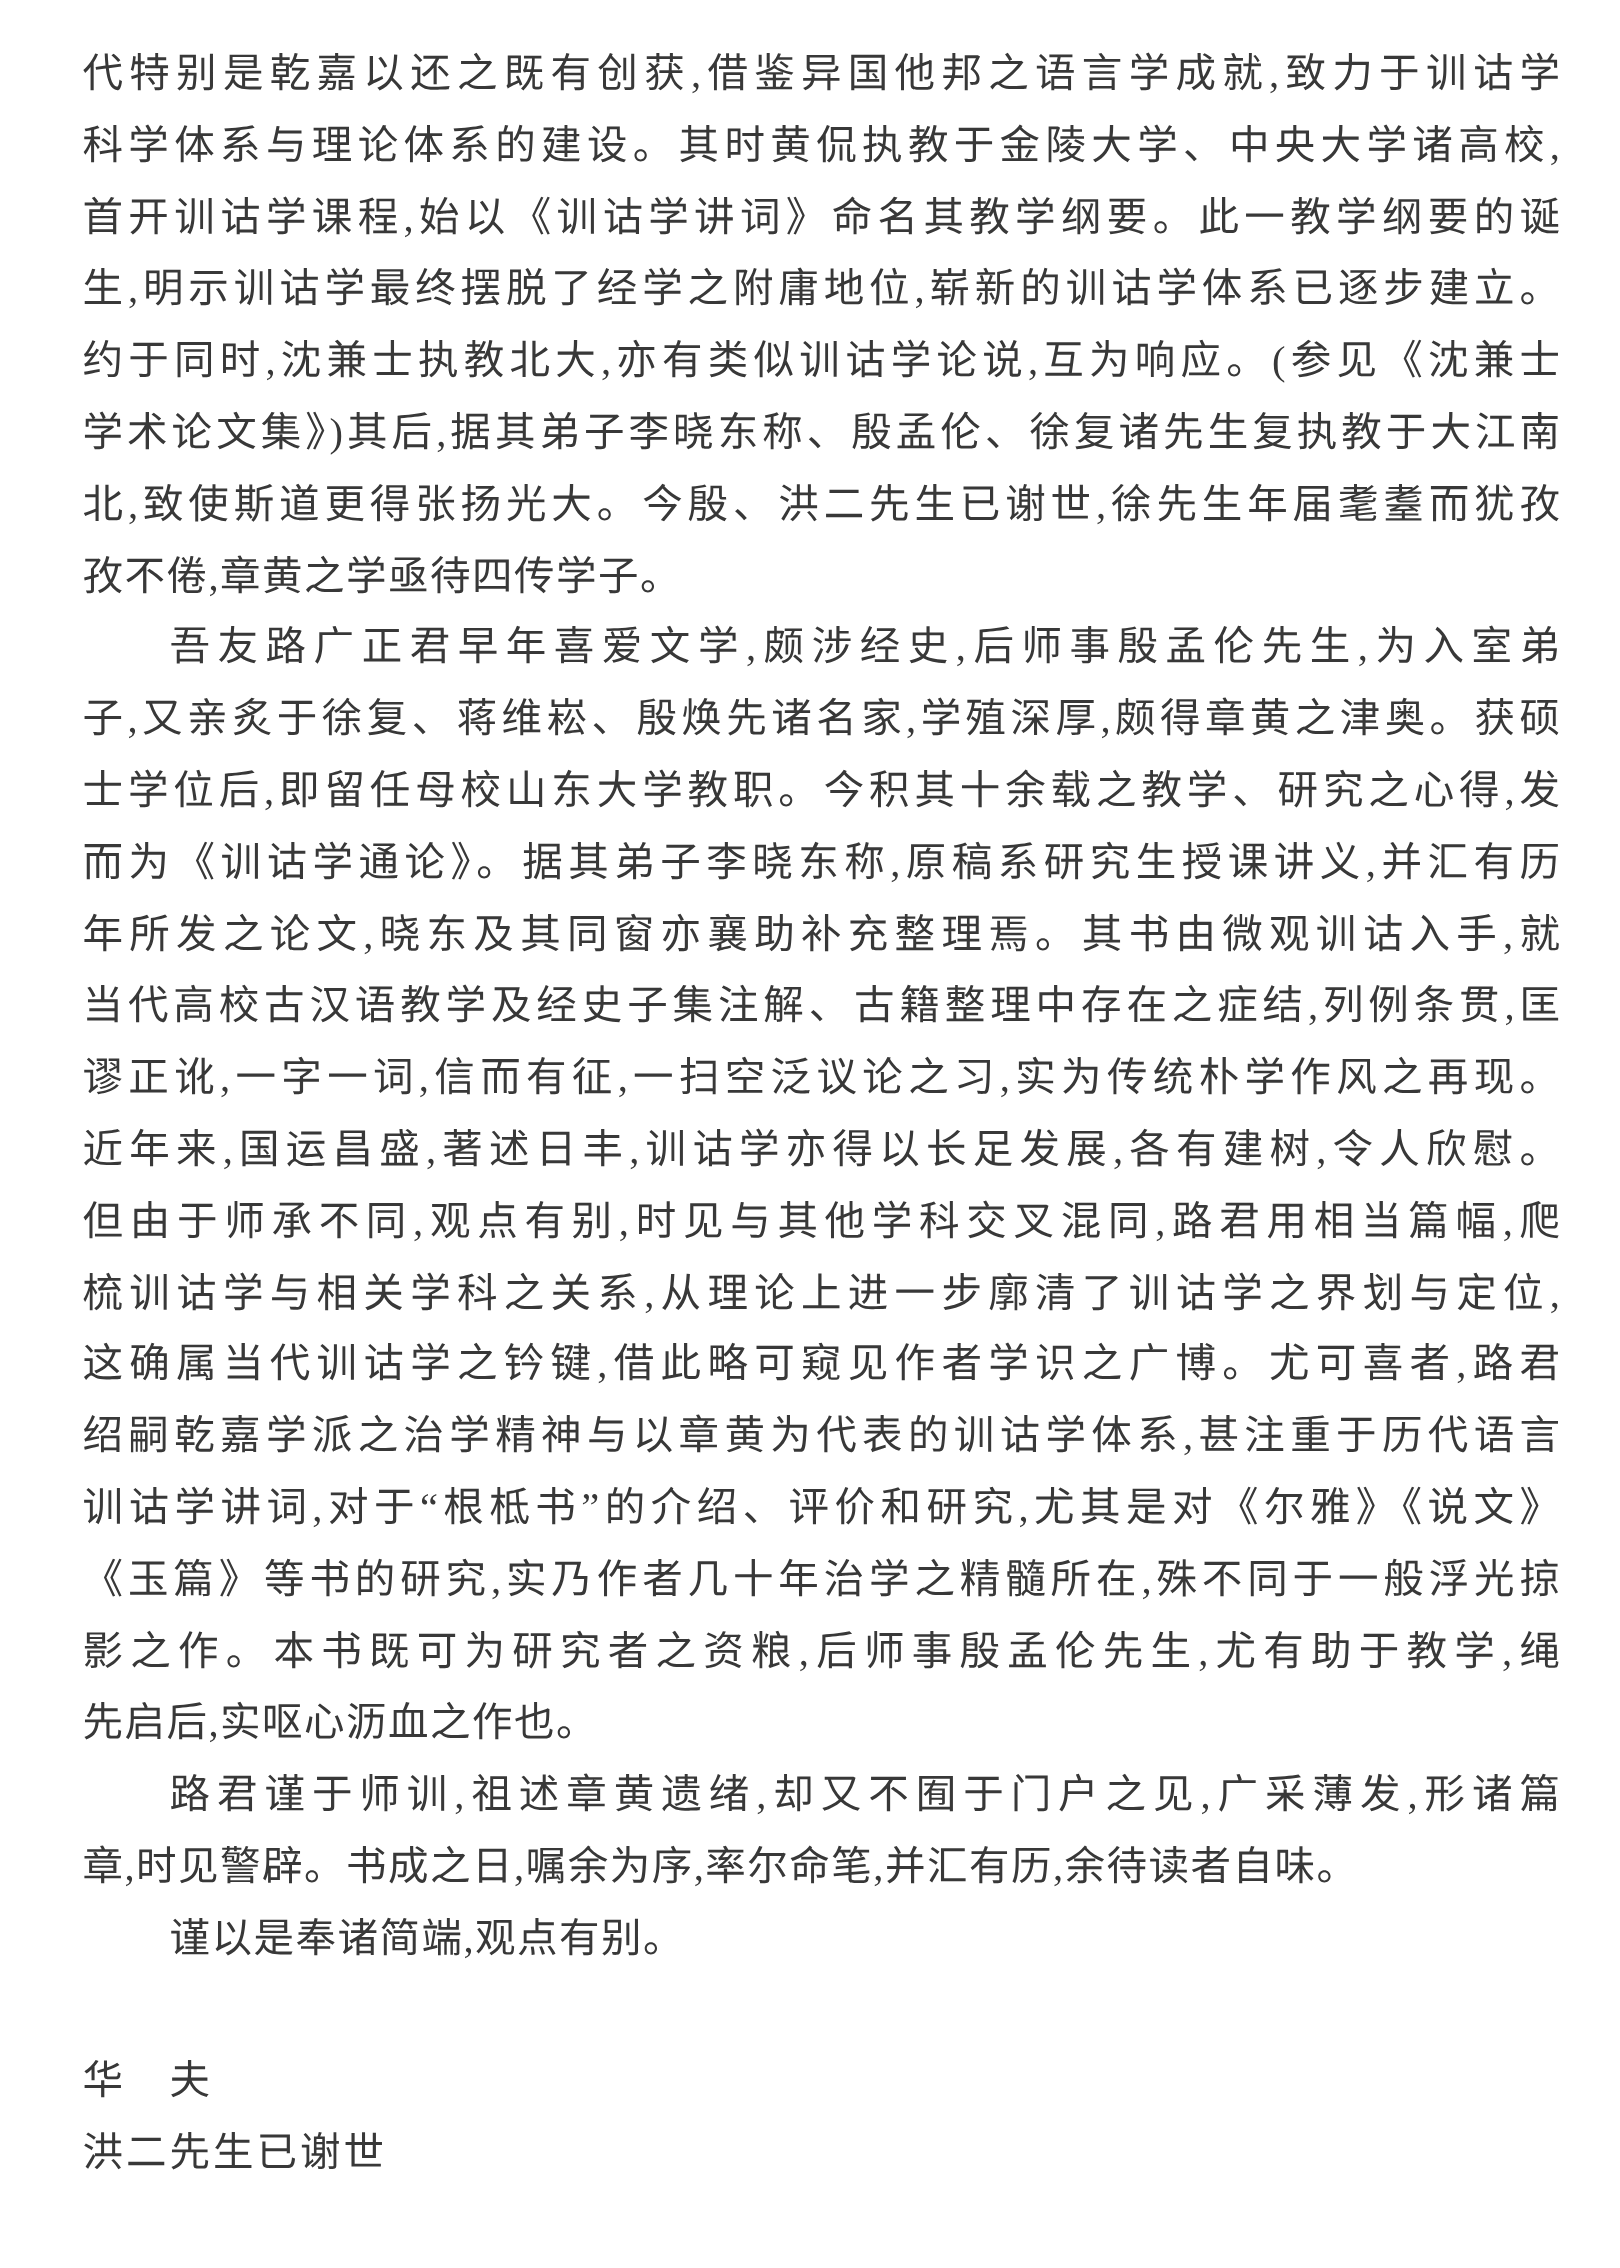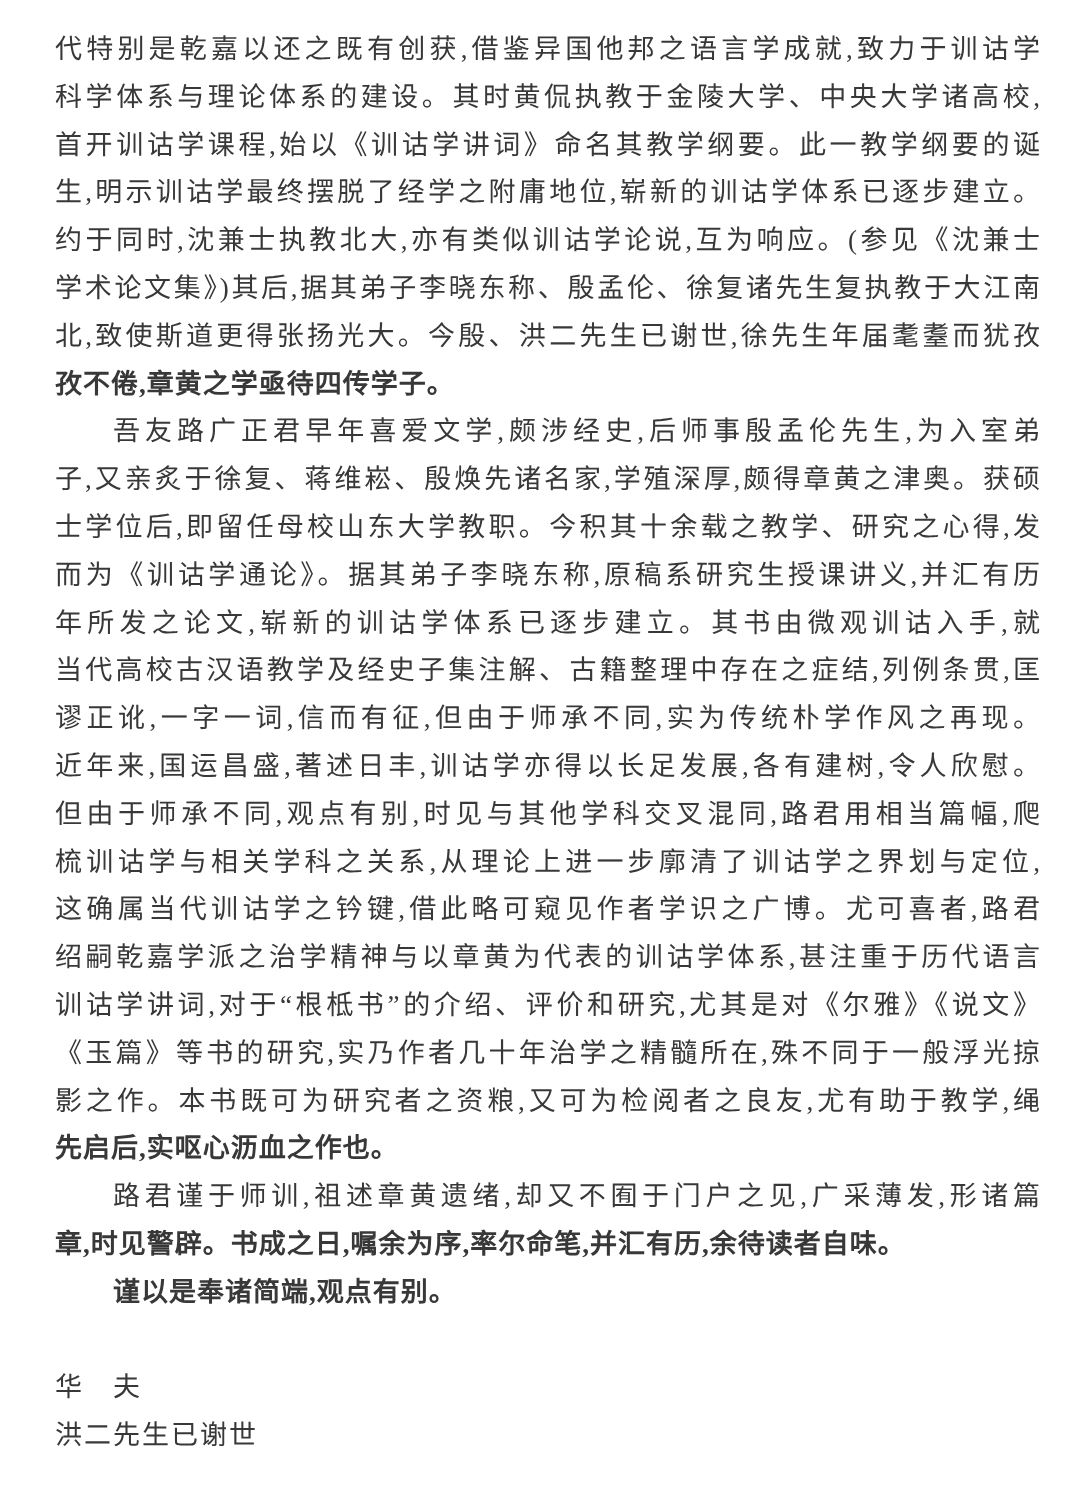--- a/index.html
+++ b/index.html
@@ -32,21 +32,20 @@
     white-space: normal;
     overflow: hidden;
   }
 
   .line.indent { text-indent: 58px; }
 
   .line.nofill {
     text-align: left;
     text-align-last: left;
     letter-spacing: 1px;
-    font-weight: bold;
   }
 
   .sig {
     font-size: 27px;
     height: 47.8px;
     line-height: 47.8px;
     text-align: left;
     letter-spacing: 2px;
   }
 
@@ -64,31 +63,31 @@
         <div class="line">首开训诂学课程,始以《训诂学讲词》命名其教学纲要。此一教学纲要的诞</div>
         <div class="line">生,明示训诂学最终摆脱了经学之附庸地位,崭新的训诂学体系已逐步建立。</div>
         <div class="line">约于同时,沈兼士执教北大,亦有类似训诂学论说,互为响应。(参见《沈兼士</div>
         <div class="line">学术论文集》)其后,据其弟子李晓东称、殷孟伦、徐复诸先生复执教于大江南</div>
         <div class="line">北,致使斯道更得张扬光大。今殷、洪二先生已谢世,徐先生年届耄耋而犹孜</div>
         <div class="line nofill">孜不倦,章黄之学亟待四传学子。</div>
         <div class="line indent">吾友路广正君早年喜爱文学,颇涉经史,后师事殷孟伦先生,为入室弟</div>
         <div class="line">子,又亲炙于徐复、蒋维崧、殷焕先诸名家,学殖深厚,颇得章黄之津奥。获硕</div>
         <div class="line">士学位后,即留任母校山东大学教职。今积其十余载之教学、研究之心得,发</div>
         <div class="line">而为《训诂学通论》。据其弟子李晓东称,原稿系研究生授课讲义,并汇有历</div>
-        <div class="line">年所发之论文,崭新的训诂学体系已逐步建立。其书由微观训诂入手,就</div>
+        <div class="line">年所发之论文,晓东及其同窗亦襄助补充整理焉。其书由微观训诂入手,就</div>
         <div class="line">当代高校古汉语教学及经史子集注解、古籍整理中存在之症结,列例条贯,匡</div>
-        <div class="line">谬正讹,一字一词,信而有征,但由于师承不同,实为传统朴学作风之再现。</div>
+        <div class="line">谬正讹,一字一词,信而有征,一扫空泛议论之习,实为传统朴学作风之再现。</div>
         <div class="line">近年来,国运昌盛,著述日丰,训诂学亦得以长足发展,各有建树,令人欣慰。</div>
         <div class="line">但由于师承不同,观点有别,时见与其他学科交叉混同,路君用相当篇幅,爬</div>
         <div class="line">梳训诂学与相关学科之关系,从理论上进一步廓清了训诂学之界划与定位,</div>
         <div class="line">这确属当代训诂学之钤键,借此略可窥见作者学识之广博。尤可喜者,路君</div>
         <div class="line">绍嗣乾嘉学派之治学精神与以章黄为代表的训诂学体系,甚注重于历代语言</div>
         <div class="line">训诂学讲词,对于“根柢书”的介绍、评价和研究,尤其是对《尔雅》《说文》</div>
         <div class="line">《玉篇》等书的研究,实乃作者几十年治学之精髓所在,殊不同于一般浮光掠</div>
-        <div class="line">影之作。本书既可为研究者之资粮,又可为检阅者之良友,尤有助于教学,绳</div>
+        <div class="line">影之作。本书既可为研究者之资粮,后师事殷孟伦先生,尤有助于教学,绳</div>
         <div class="line nofill">先启后,实呕心沥血之作也。</div>
         <div class="line indent">路君谨于师训,祖述章黄遗绪,却又不囿于门户之见,广采薄发,形诸篇</div>
         <div class="line nofill">章,时见警辟。书成之日,嘱余为序,率尔命笔,并汇有历,余待读者自味。</div>
         <div class="line indent nofill">谨以是奉诸简端,观点有别。</div>
       </div>
     <div class="sig sig-name">华　夫</div>
     <div class="sig sig-date">洪二先生已谢世</div>
   </div>
 </div>
 

